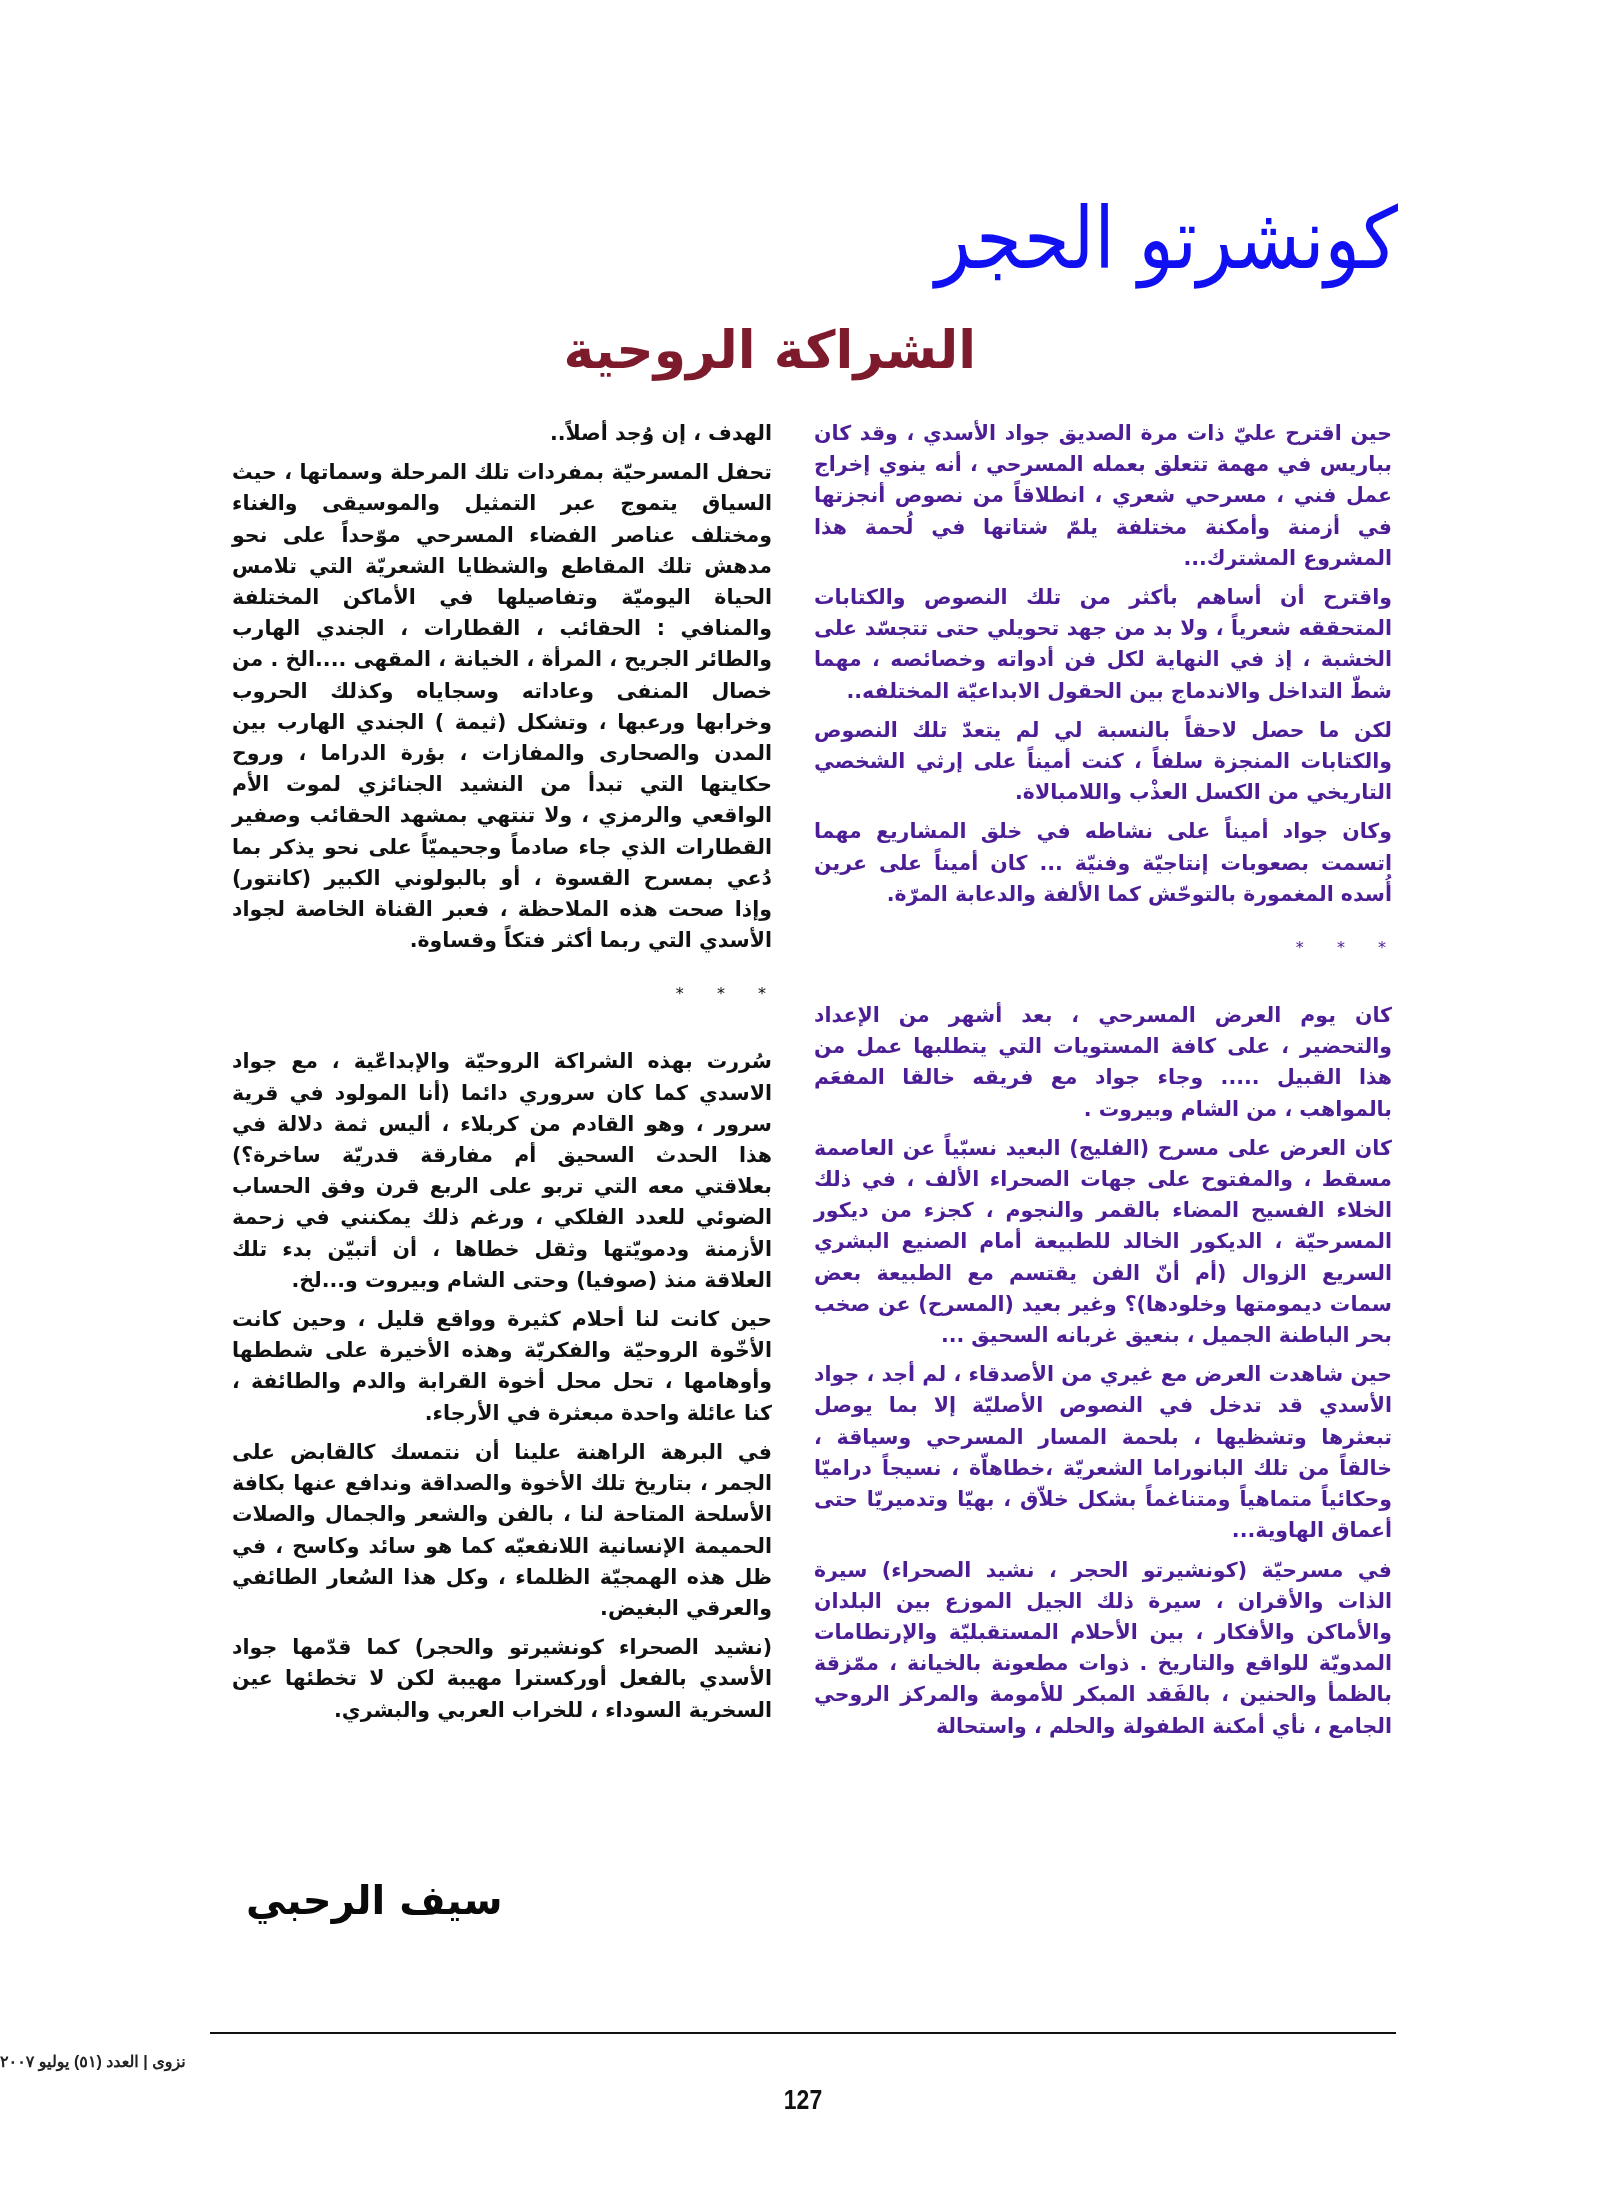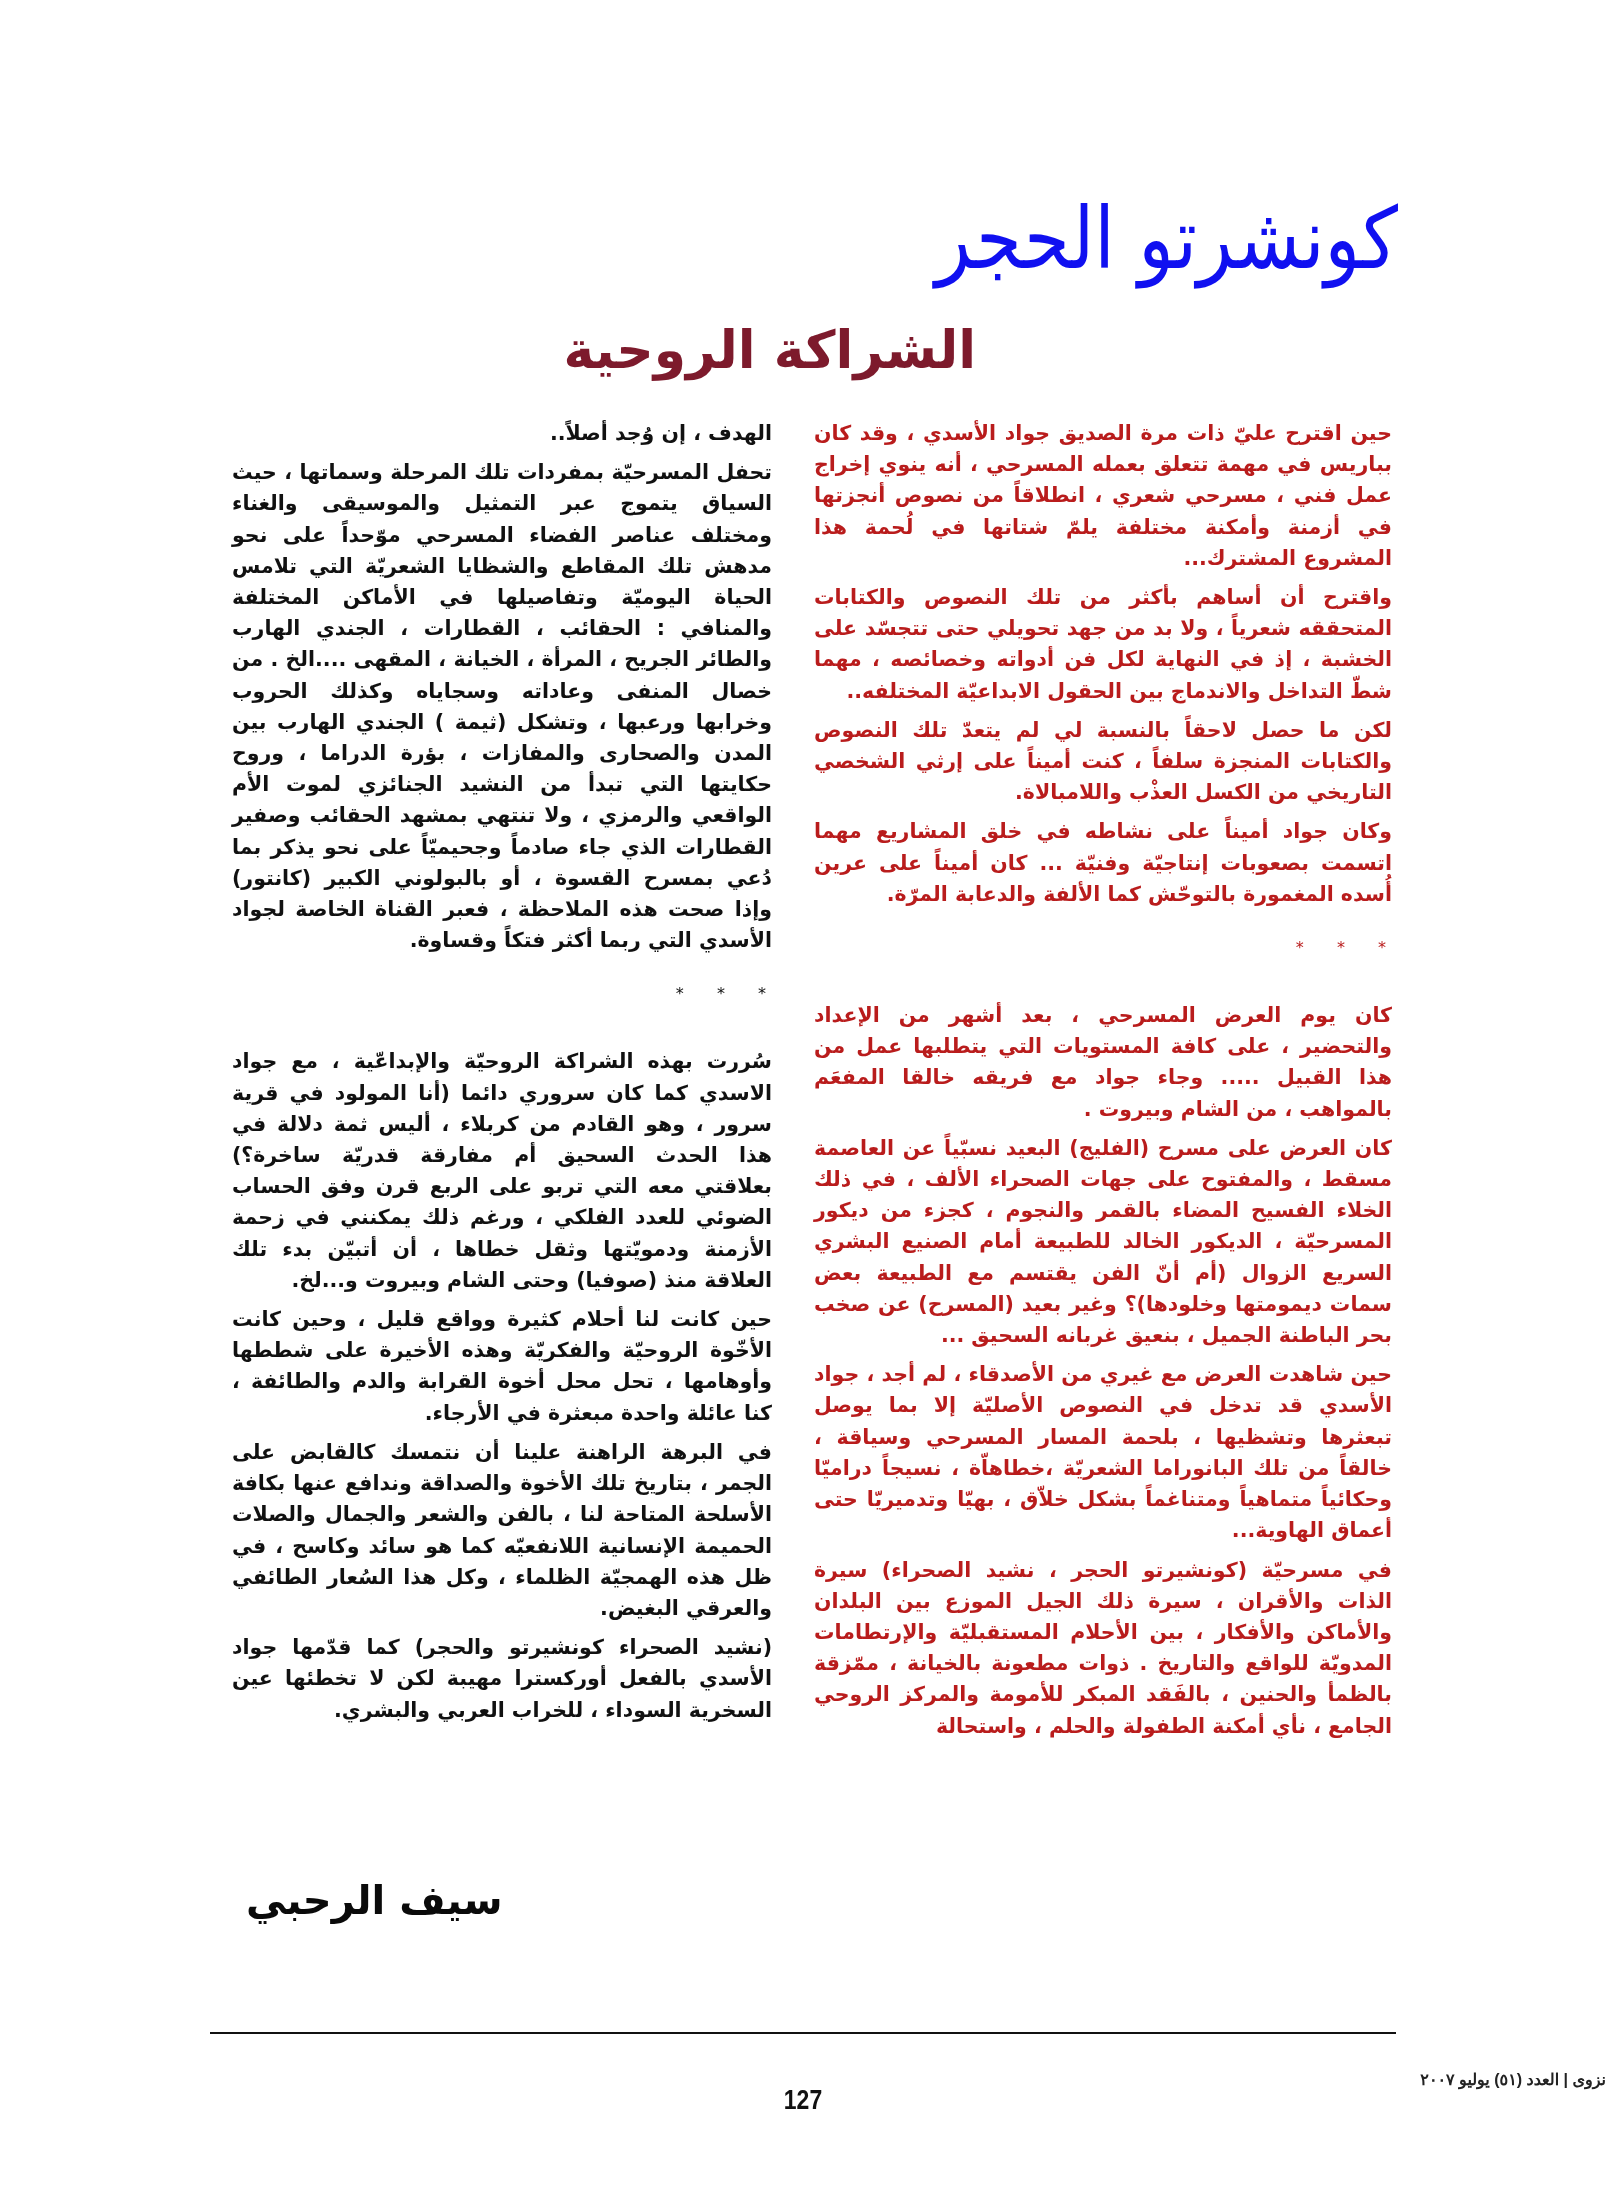--- a/index.html
+++ b/index.html
@@ -90,26 +90,25 @@
       left: 210px;
       width: 1186px;
       height: 0;
       border-top: 2px solid #111111;
     }
     .footer-issue {
       position: absolute;
       top: 2052px;
       left: 0;
       width: 1606px;
-      text-align: right;
+      text-align: left;
       font-family: "Liberation Sans", sans-serif;
       font-size: 16px;
       font-weight: bold;
       color: #222222;
-      margin-top: 18px;
     }
     .footer-page {
       position: absolute;
       top: 2084px;
       left: 0;
       width: 1606px;
       text-align: center;
       font-family: "Liberation Sans", sans-serif;
       font-size: 28px;
       font-weight: bold;
@@ -119,21 +118,21 @@
     }
   </style>
 </head>
 <body>
 
 <div class="page">
 
   <h1 class="title-main" style="color: rgb(16, 16, 240);">كونشرتو الحجر</h1>
   <h2 class="title-sub" style="color: rgb(125, 26, 44);">الشراكة الروحية</h2>
 
-  <div class="column col-right" style="color: #b91c1c;">
+  <div class="column col-right" style="color: #4c1d95;">
     <p>حين اقترح عليّ ذات مرة الصديق جواد الأسدي ، وقد كان بباريس في مهمة تتعلق بعمله المسرحي ، أنه ينوي إخراج عمل فني ، مسرحي شعري ، انطلاقاً من نصوص أنجزتها في أزمنة وأمكنة مختلفة يلمّ شتاتها في لُحمة هذا المشروع المشترك...</p>
     <p>واقترح أن أساهم بأكثر من تلك النصوص والكتابات المتحققه شعرياً ، ولا بد من جهد تحويلي حتى تتجسّد على الخشبة ، إذ في النهاية لكل فن أدواته وخصائصه ، مهما شطّ التداخل والاندماج بين الحقول الابداعيّة المختلفه..</p>
     <p>لكن ما حصل لاحقاً بالنسبة لي لم يتعدّ تلك النصوص والكتابات المنجزة سلفاً ، كنت أميناً على إرثي الشخصي التاريخي من الكسل العذْب واللامبالاة.</p>
     <p>وكان جواد أميناً على نشاطه في خلق المشاريع مهما اتسمت بصعوبات إنتاجيّة وفنيّة ... كان أميناً على عرين أُسده المغمورة بالتوحّش كما الألفة والدعابة المرّة.</p>
     <div class="separator">* * *</div>
     <p>كان يوم العرض المسرحي ، بعد أشهر من الإعداد والتحضير ، على كافة المستويات التي يتطلبها عمل من هذا القبيل ..... وجاء جواد مع فريقه خالقا المفعَم بالمواهب ، من الشام وبيروت .</p>
     <p>كان العرض على مسرح (الفليج) البعيد نسبّياً عن العاصمة مسقط ، والمفتوح على جهات الصحراء الألف ، في ذلك الخلاء الفسيح المضاء بالقمر والنجوم ، كجزء من ديكور المسرحيّة ، الديكور الخالد للطبيعة أمام الصنيع البشري السريع الزوال (أم أنّ الفن يقتسم مع الطبيعة بعض سمات ديمومتها وخلودها)؟ وغير بعيد (المسرح) عن صخب بحر الباطنة الجميل ، بنعيق غربانه السحيق ...</p>
     <p>حين شاهدت العرض مع غيري من الأصدقاء ، لم أجد ، جواد الأسدي قد تدخل في النصوص الأصليّة إلا بما يوصل تبعثرها وتشظيها ، بلحمة المسار المسرحي وسياقة ، خالقاً من تلك البانوراما الشعريّة ،خطاهاّة ، نسيجاً دراميّا وحكائياً متماهياً ومتناغماً بشكل خلاّق ، بهيّا وتدميريّا حتى أعماق الهاوية...</p>
     <p>في مسرحيّة (كونشيرتو الحجر ، نشيد الصحراء) سيرة الذات والأقران ، سيرة ذلك الجيل الموزع بين البلدان والأماكن والأفكار ، بين الأحلام المستقبليّة والإرتطامات المدويّة للواقع والتاريخ . ذوات مطعونة بالخيانة ، ممّزقة بالظمأ والحنين ، بالفَقد المبكر للأمومة والمركز الروحي الجامع ، نأي أمكنة الطفولة والحلم ، واستحالة</p>
   </div>

